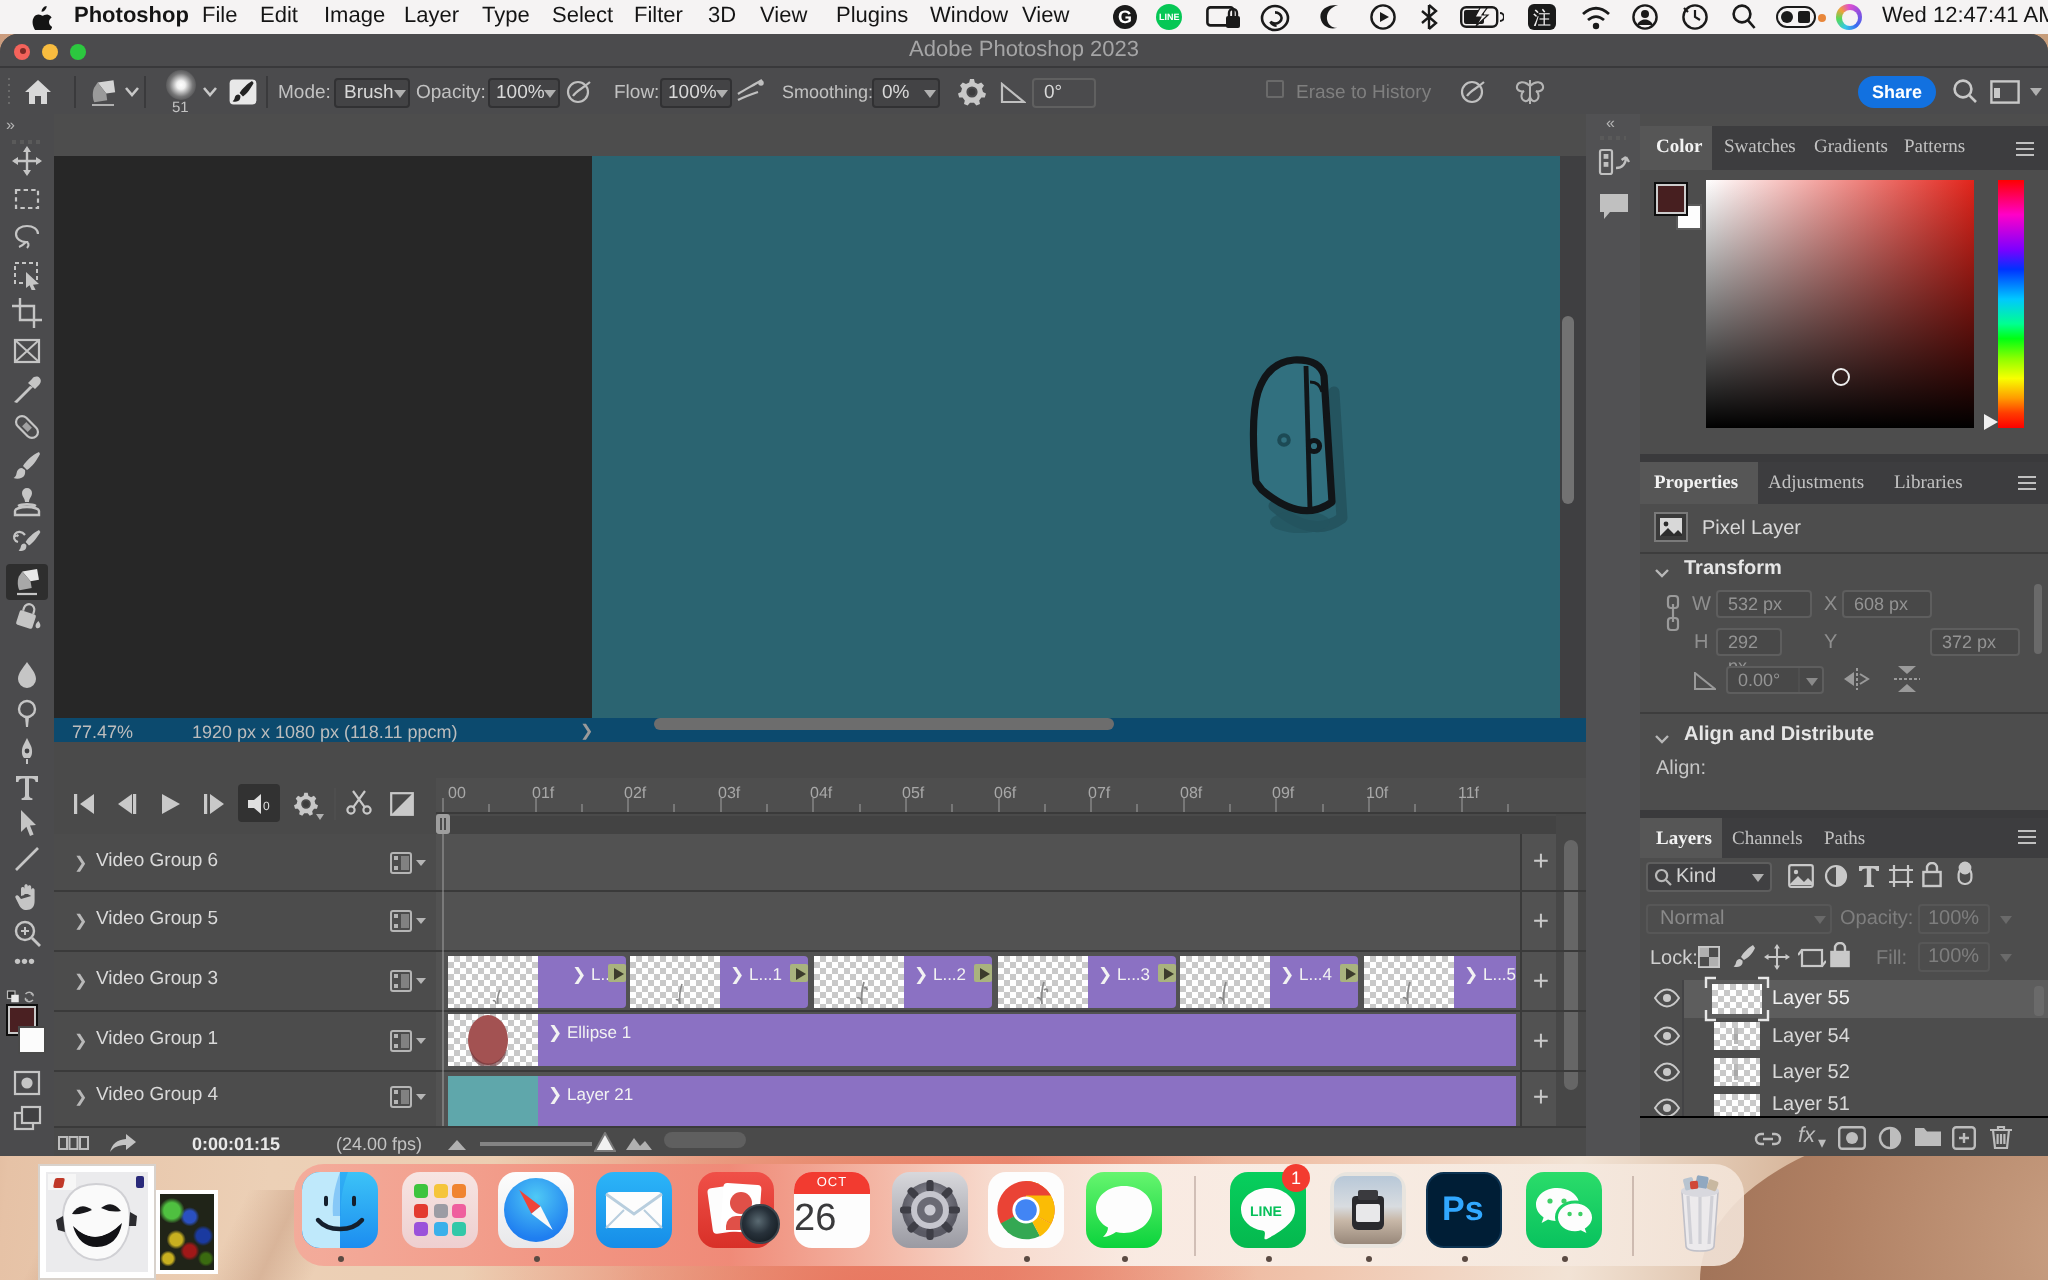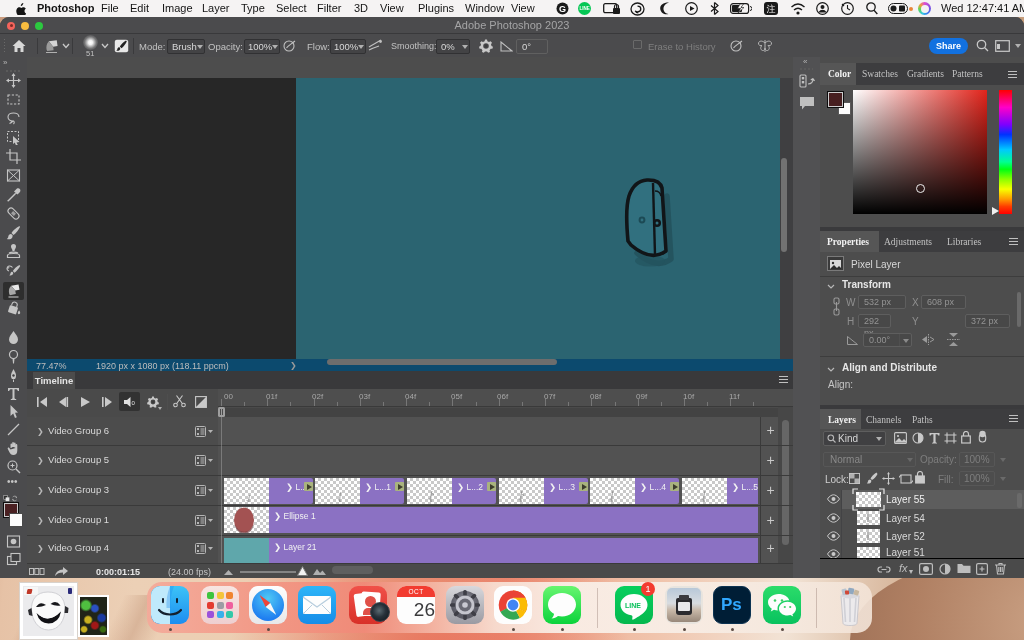--- a/index.html
+++ b/index.html
@@ -328,24 +328,20 @@
     <div id="vsb"></div>
   </div>
   <div id="statusbar" class="abs">
     <div id="hsb"></div>
     <span style="position:absolute;left:9px;top:2px;">77.47%</span>
     <span style="position:absolute;left:69px;top:2px;">1920 px x 1080 px (118.11 ppcm)</span>
     <span style="position:absolute;left:263px;top:2px;color:#9a9a9a;font-size:8px;">❯</span>
   </div>
 
   <div id="tlpanel" class="abs">
-    <div id="tltabrow">
-        <div id="tltab">Timeline</div>
-        <div class="burger" style="left:752px;top:5px;"></div>
-      </div>
     <div id="tlctrl">
       <svg class="abs" style="left:9px;top:8px" width="12" height="10" viewBox="0 0 12 10">
           <rect x="1" y="0" width="1.6" height="10" fill="#c9c9c9"></rect>
           <path d="M11 0 L4 5 L11 10 Z" fill="#c9c9c9"></path>
         </svg>
       <svg class="abs" style="left:30px;top:8px" width="12" height="10" viewBox="0 0 12 10">
           <path d="M9 0 L2 5 L9 10 Z" fill="#c9c9c9"></path>
           <rect x="9.5" y="0" width="1.6" height="10" fill="#c9c9c9"></rect>
         </svg>
       <svg class="abs" style="left:53px;top:8px" width="11" height="10" viewBox="0 0 11 10">
@@ -925,21 +921,21 @@
   <div class="dicon" style="left:349px;background:linear-gradient(180deg,#f05048,#d83028);">
     <div style="position:absolute;left:6px;top:7px;width:18px;height:23px;background:#fdfdfd;border-radius:2px;transform:rotate(-8deg);"></div>
     <div style="position:absolute;left:12px;top:6px;width:19px;height:24px;background:#fff;border-radius:2px;transform:rotate(4deg);"></div>
     <div style="position:absolute;left:16px;top:10px;width:11px;height:11px;border-radius:50%;background:#e05048;"></div>
     <div style="position:absolute;left:14px;top:22px;width:15px;height:7px;border-radius:5px 5px 0 0;background:#e05048;"></div>
     <div style="position:absolute;left:21px;top:16px;width:20px;height:20px;border-radius:50%;background:radial-gradient(circle at 45% 42%,#5a6a72 0%,#27313a 45%,#0d1318 100%);border:1px solid #3a444c;"></div>
   </div>
 
   <div class="dicon" style="left:397px;background:#fdfdfd;overflow:hidden;">
     <div style="position:absolute;left:0;top:0;width:38px;height:11px;background:#f23b30;color:#fff;font-size:6.5px;text-align:center;line-height:11px;letter-spacing:0.5px;">OCT</div>
-    <div style="position:absolute;left:0;top:10px;width:38px;height:28px;color:#3a3a3c;font-size:19px;text-align:right;line-height:28px;">26</div>
+    <div style="position:absolute;left:0;top:10px;width:38px;height:28px;color:#3a3a3c;font-size:19px;text-align:left;line-height:28px;">26</div>
   </div>
 
   <div class="dicon" style="left:446px;background:linear-gradient(180deg,#d8d8dc,#9a9aa2);">
     <svg width="38" height="38" viewBox="0 0 38 38" style="position:absolute;">
       <defs>
           <radialGradient id="sg" cx="0.5" cy="0.4">
             <stop offset="0" stop-color="#9a9aa4"></stop>
             <stop offset="1" stop-color="#5a5a64"></stop>
           </radialGradient>
         </defs>

